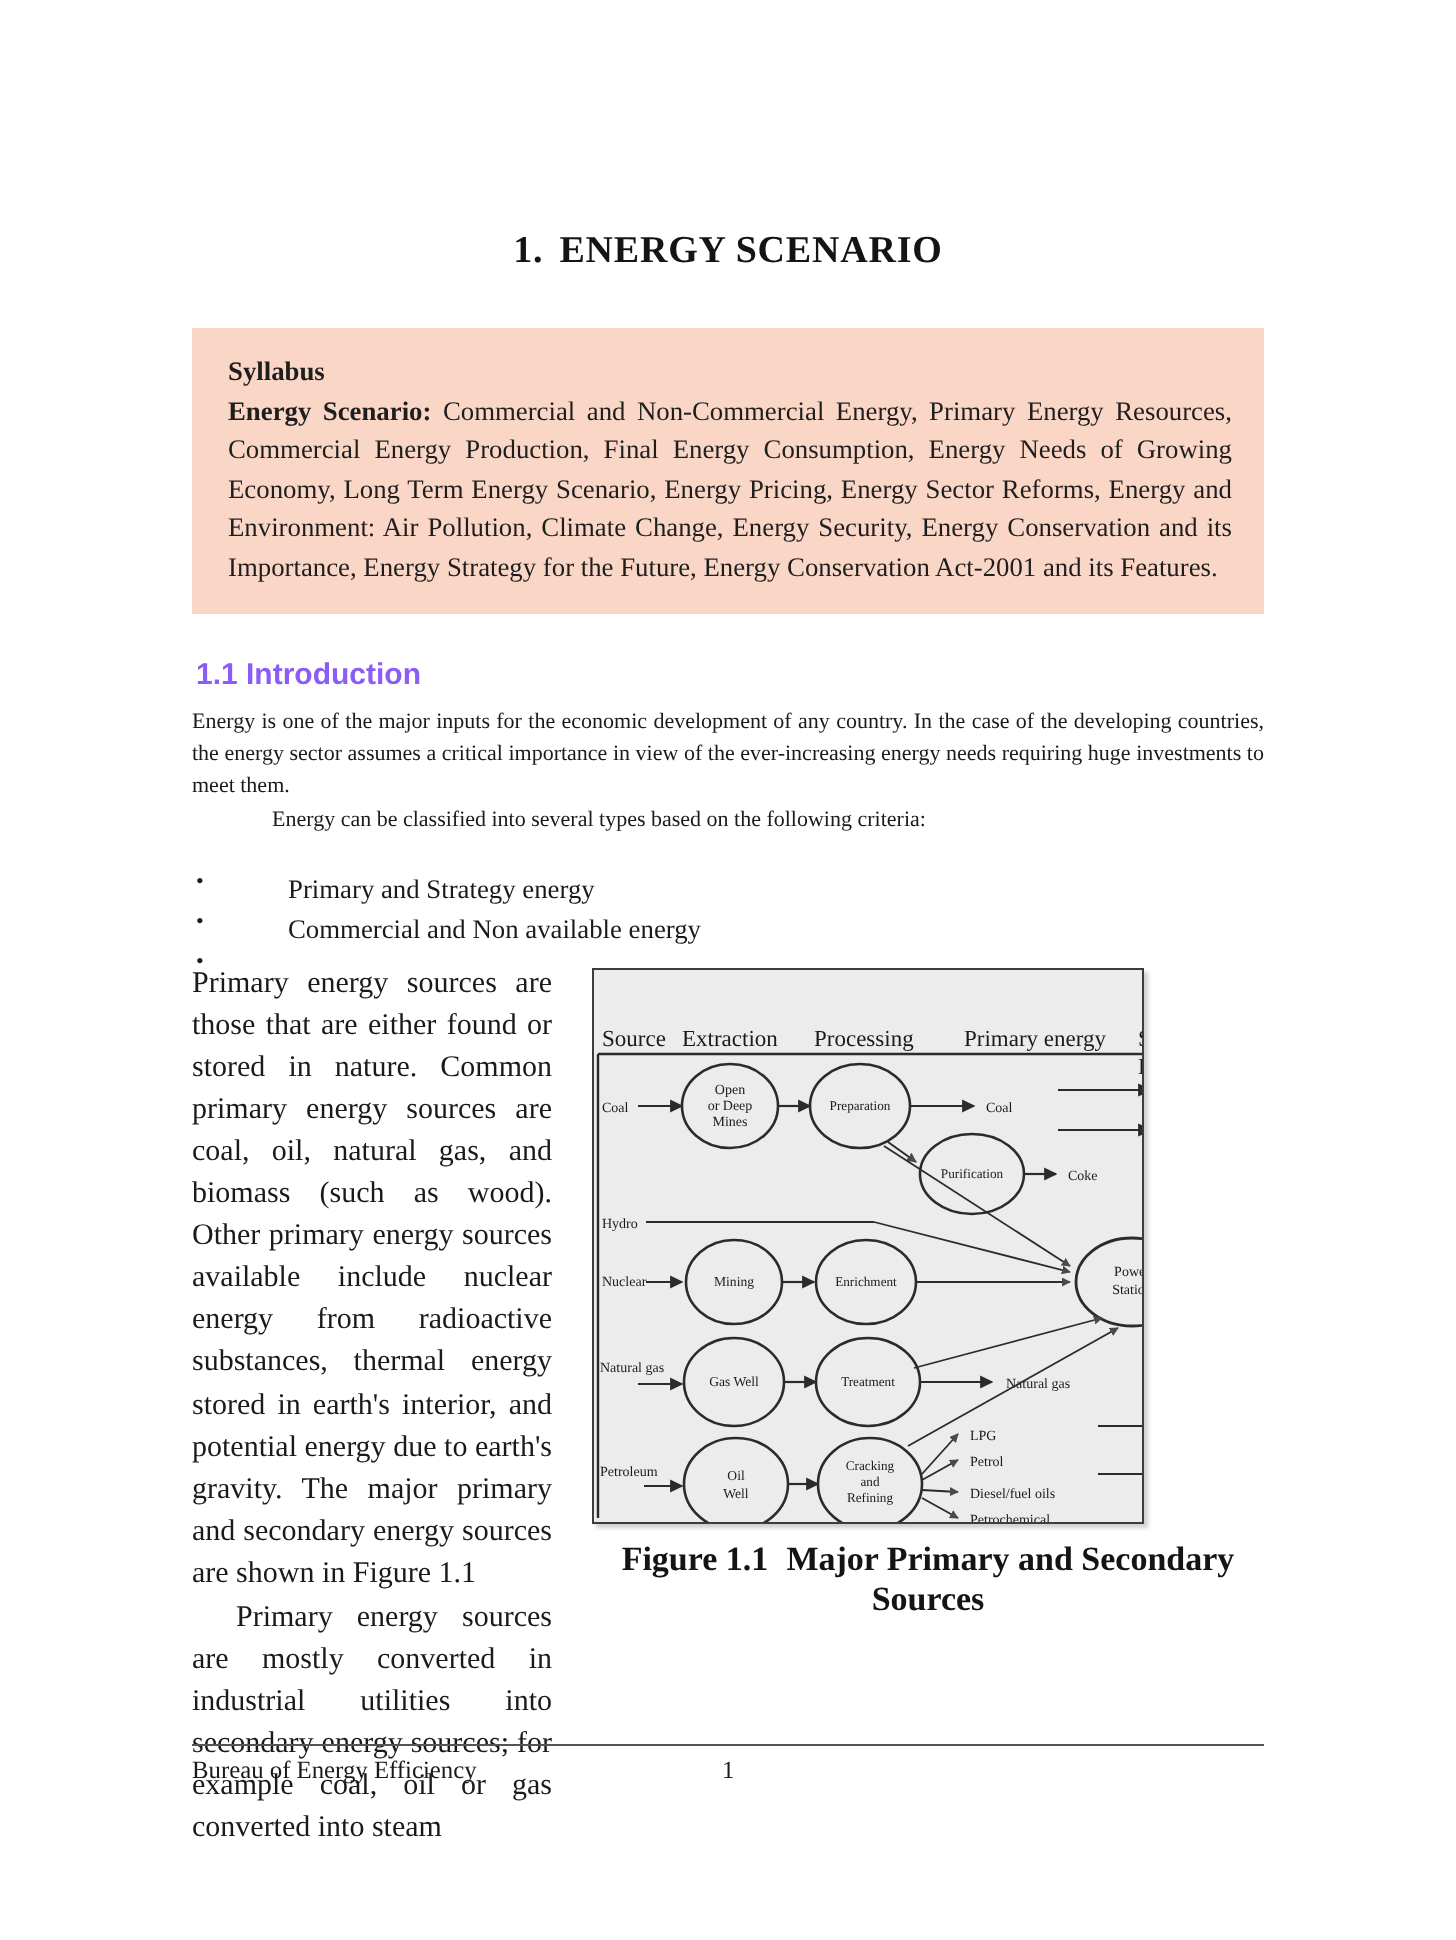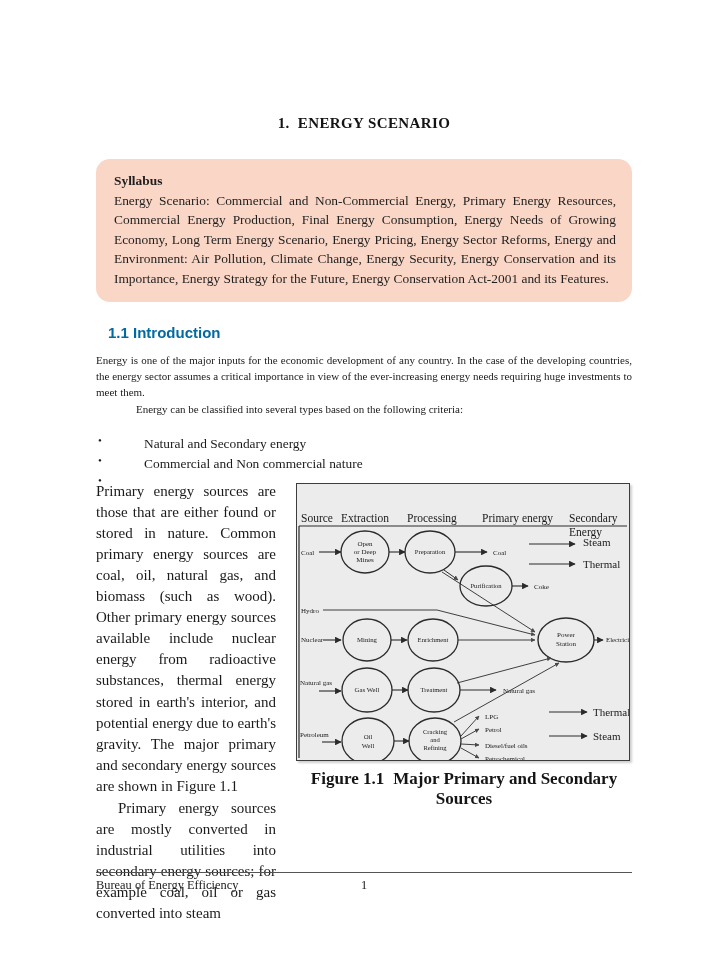--- a/index.html
+++ b/index.html
@@ -25,54 +25,53 @@
   .content {
     position: absolute;
     left: 96px;
     top: 0;
     width: 536px;
   }
 
   
   .chapter-title {
     text-align: center;
-    font-size: 15px;
+    font-size: 19px;
     font-weight: bold;
     letter-spacing: 0.4px;
     margin: 0;
     padding-top: 115px;
     color: #141414;
   }
   .chapter-title .num { margin-right: 8px; }
 
   
   .syllabus-box {
     margin-top: 27px;
     background: #fad6c6;
     padding: 12px 16px 14px 18px;
     font-size: 13.4px;
     line-height: 1.46;
     color: #1e1e1e;
     text-align: justify;
-    border-radius: 14px;
   }
   .syllabus-title {
     font-weight: bold;
     display: block;
   }
-  .syllabus-lead { font-weight: normal; }
+  .syllabus-lead { font-weight: bold; }
   .syllabus-body { display: inline; }
 
   
   .sec-heading {
-    color: #0369a1;
+    color: #8b5cf6;
     font-weight: bold;
     font-size: 15px;
     font-family: "Liberation Sans", "DejaVu Sans", sans-serif;
-    margin: 12px;
+    margin: 2px;
   }
   #sec-intro-heading { margin-top: 22px; }
   #sec-primary-heading { margin-top: 28px; }
 
   
   .body-para {
     font-size: 11px;
     line-height: 1.42;
     text-align: justify;
     margin: 8px 0 0 0;
@@ -118,21 +117,21 @@
 
   
   .figure-wrap {
     position: absolute;
     left: 200px;
     top: 2px;
     width: 336px;
   }
   .figure-box {
     position: relative;
-    width: 334px;
+    width: 276px;
     height: 278px;
     background: #ececed;
     border: 1px solid #3d3d3d;
     box-sizing: border-box;
     box-shadow: 2px 2px 2px rgba(120,120,120,0.35);
     overflow: hidden;
   }
   .figure-box svg { display: block; }
   .fig-caption {
     text-align: center;
@@ -178,25 +177,25 @@
     </div>
 
     <h2 class="sec-heading" id="sec-intro-heading">1.1 Introduction</h2>
 
     <p class="body-para">Energy is one of the major inputs for the economic development of any country. In the case of the developing countries, the energy sector assumes a critical importance in view of the ever-increasing energy needs requiring huge investments to meet them.</p>
     <p class="body-para indented">Energy can be classified into several types based on the following criteria:</p>
 
     <ul class="bullet-list">
       <li>
         <span class="dot">•</span>
-        <span>Natural and Secondary energy</span>
+        <span>Primary and Strategy energy</span>
       </li>
       <li>
         <span class="dot">•</span>
-        <span>Commercial and Non commercial nature</span>
+        <span>Commercial and Non available energy</span>
       </li>
       <li>
         <span class="dot">•</span>
       </li>
     </ul>
 
 
     <div class="columns">
 
       <div class="text-col">

